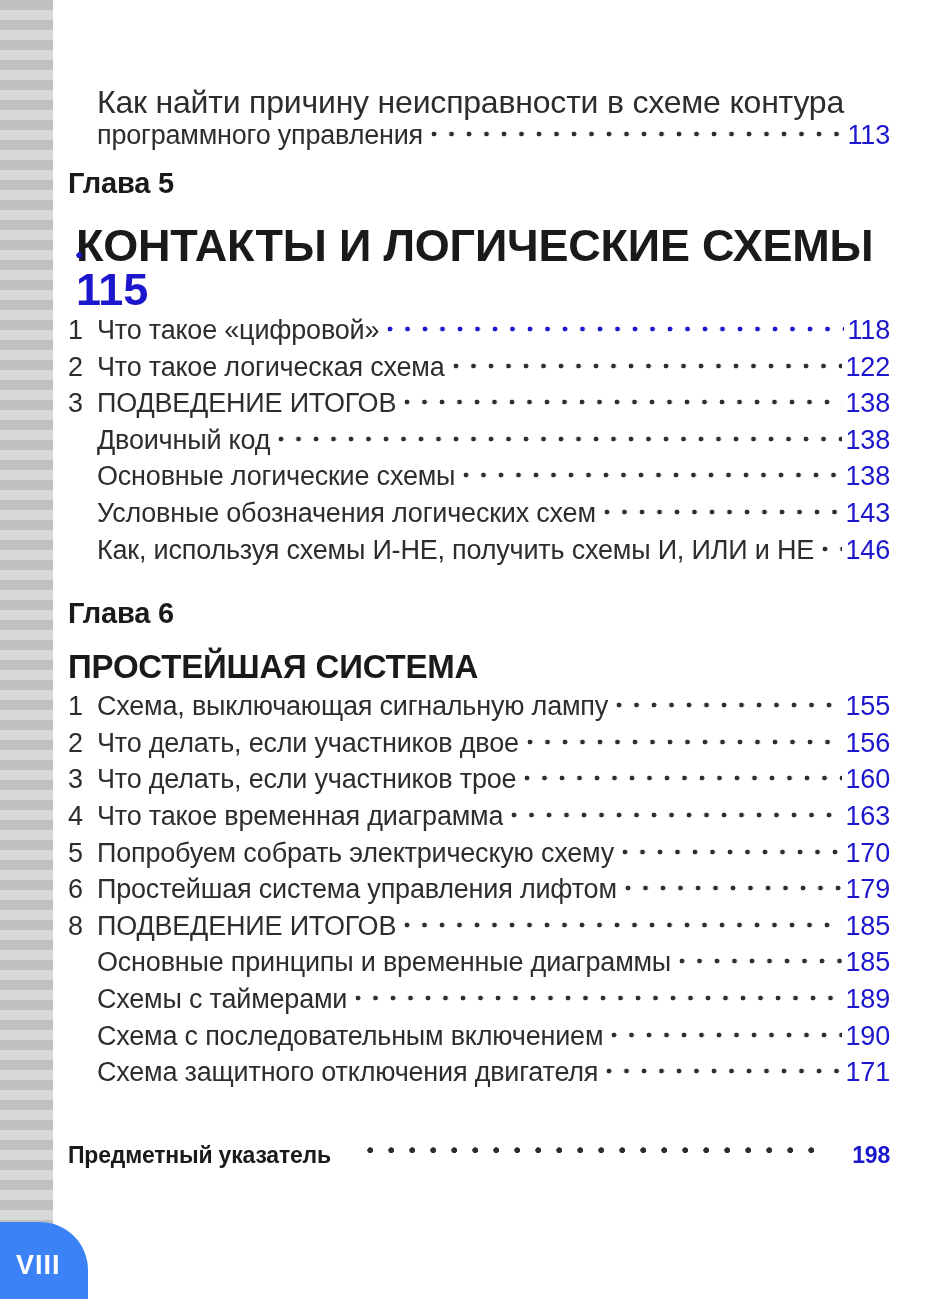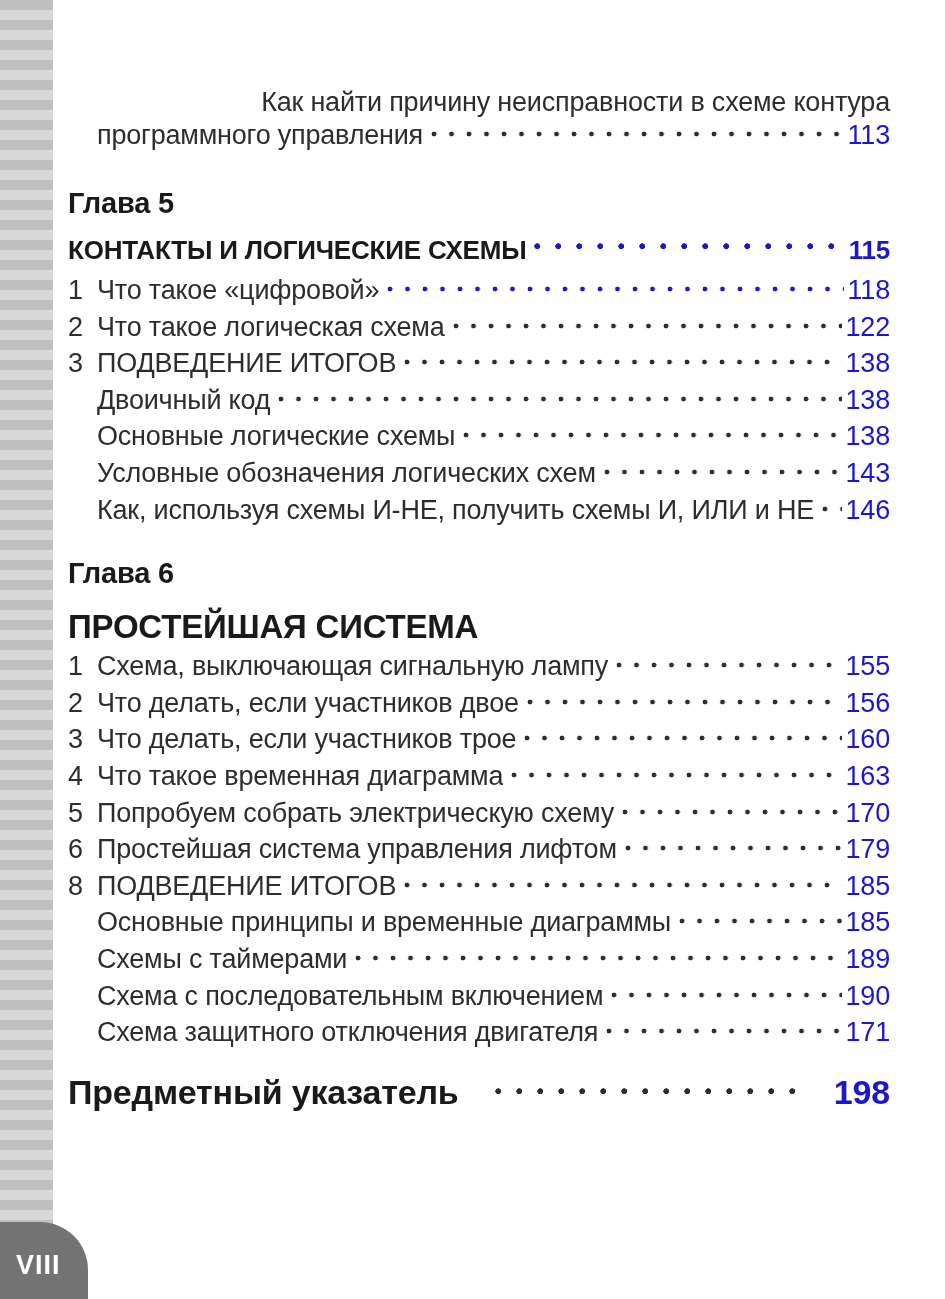--- a/index.html
+++ b/index.html
@@ -20,21 +20,21 @@
       to bottom,
       #c0c0c0 0px, #c0c0c0 10px,
       #d8d8d8 10px, #d8d8d8 20px
     );
   }
 
   
   .page-badge {
     position: absolute; left: 0; top: 1222px;
     width: 88px; height: 77px;
-    background: #737373;
+    background: #3b82f6;
     border-top-right-radius: 48px;
   }
   .page-badge .label {
     position: absolute; left: 16px; top: 28px;
     color: #ffffff; font-weight: 700;
     font-size: 27px; letter-spacing: 1px;
   }
 
   .toc {
     position: absolute; left: 68px; right: 55px; top: 0;
@@ -68,49 +68,49 @@
   .dots-dark { --dotc: #2d2d2d; }
   .dots-blue { --dotc: #1c16cc; }
   .leader.big::after {
     background-image: radial-gradient(circle at 3.2px 3.2px, var(--dotc) 2.6px, rgba(0,0,0,0) 3.2px);
     background-size: 21px 7px;
     height: 7px; bottom: 9px;
   }
 
   
   .carryover { margin-top: 86px; }
-  .carryover .line1 { font-size: 27px; line-height: 33px; padding-left: 29px; letter-spacing: -0.2px; text-align: right; }
+  .carryover .line1 { font-size: 32px; line-height: 33px; padding-left: 29px; letter-spacing: -0.2px; }
   .carryover .line2 { line-height: 33px; }
   .carryover .line2 .txt { padding-left: 29px; }
 
   .chapter-label {
-    margin-top: 34px;
+    margin-top: 14px;
     font-size: 29px; line-height: 34px;
     font-weight: 700; color: #1a1a1a;
     letter-spacing: -0.2px;
   }
   .chapter-title-row {
-    margin-top: 8px;
-    font-size: 26px; line-height: 44px;
-    font-weight: 700; color: #1a1a1a;
+    margin-top: 24px;
+    font-size: 45px; line-height: 44px;
+    font-weight: 700; color: #1a1a1a; flex-direction: column;
   }
   .chapter-title-row .pg { font-weight: 700; }
   .title-line {
     margin-top: 16px;
     font-size: 33px; line-height: 42px;
     font-weight: 700; color: #1a1a1a;
     letter-spacing: -0.2px;
   }
   .title-line2 { margin-top: 0; }
 
   .caps {  }
 
   .index-row {
-    margin-top: 20px;
-    font-size: 34px; line-height: 42px;
+    margin-top: 43px;
+    font-size: 23px; line-height: 42px;
     font-weight: 700; color: #1a1a1a; gap: 28px;
   }
   .index-row .pg { font-weight: 700; }
 </style>
 </head>
 <body>
 
 <div class="stripes"></div>
 
 <div class="toc">

